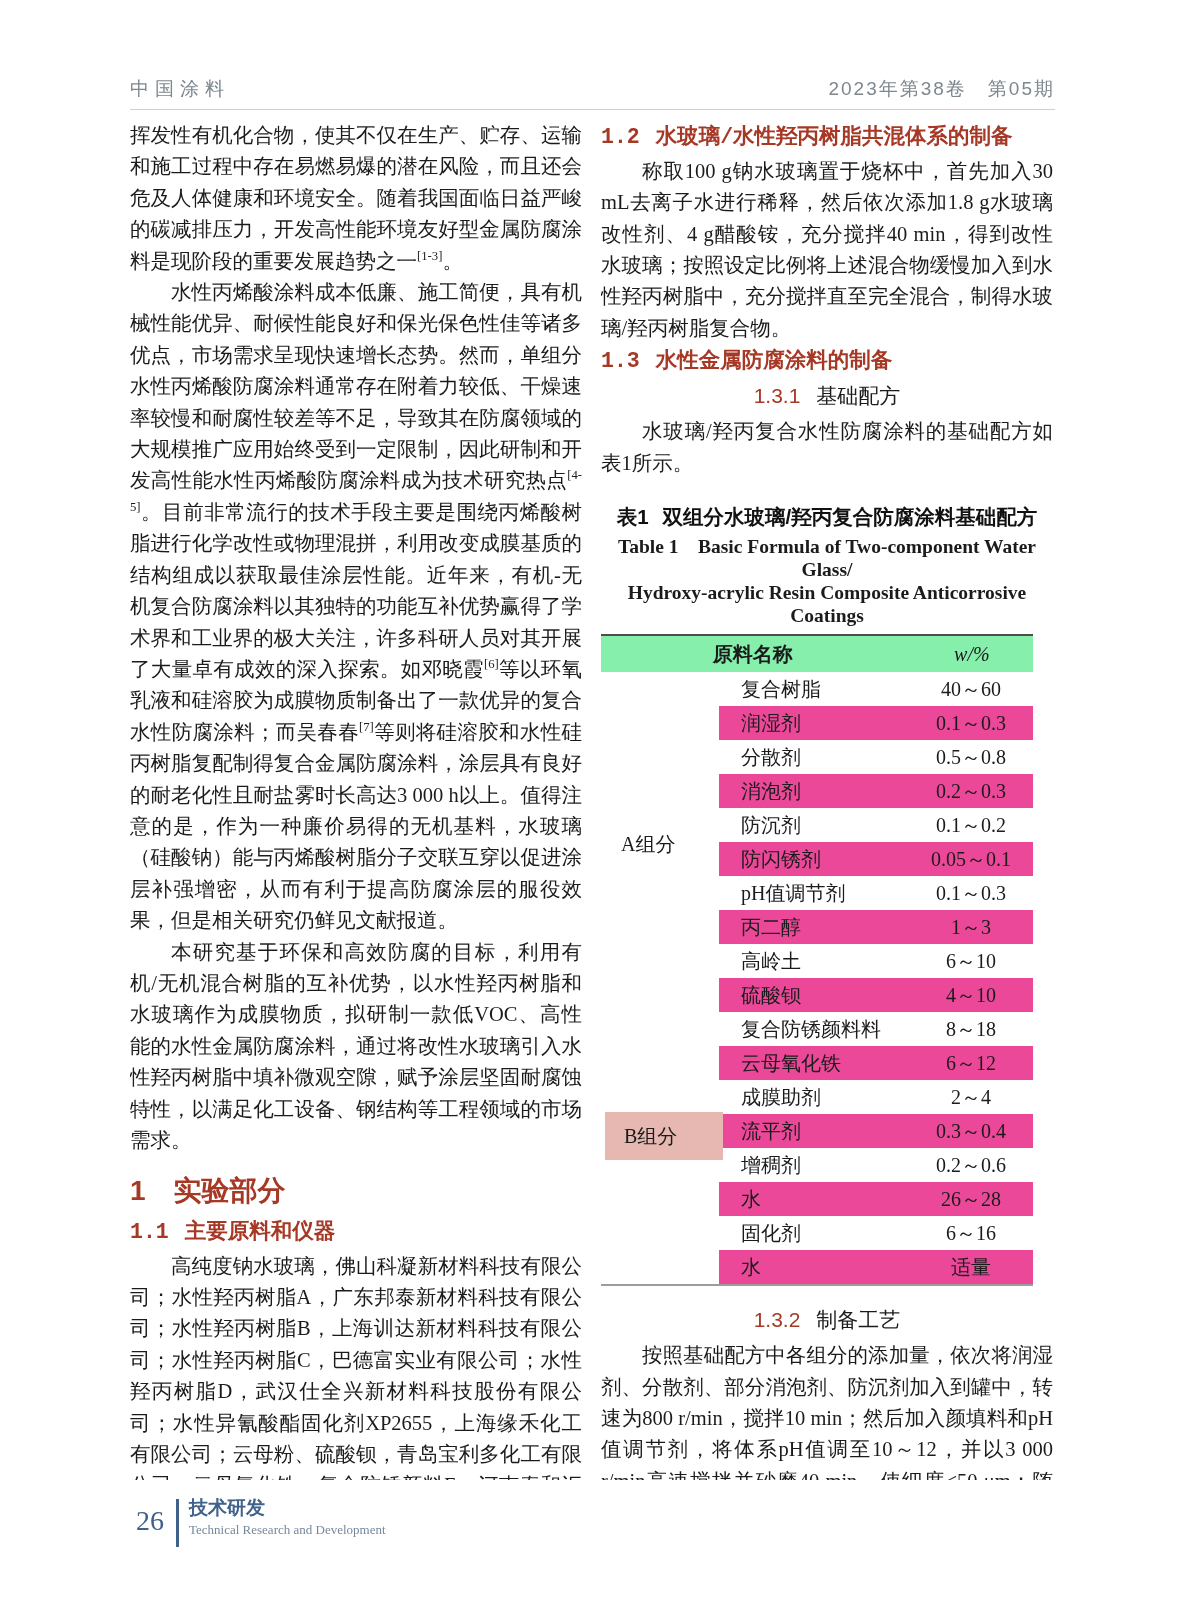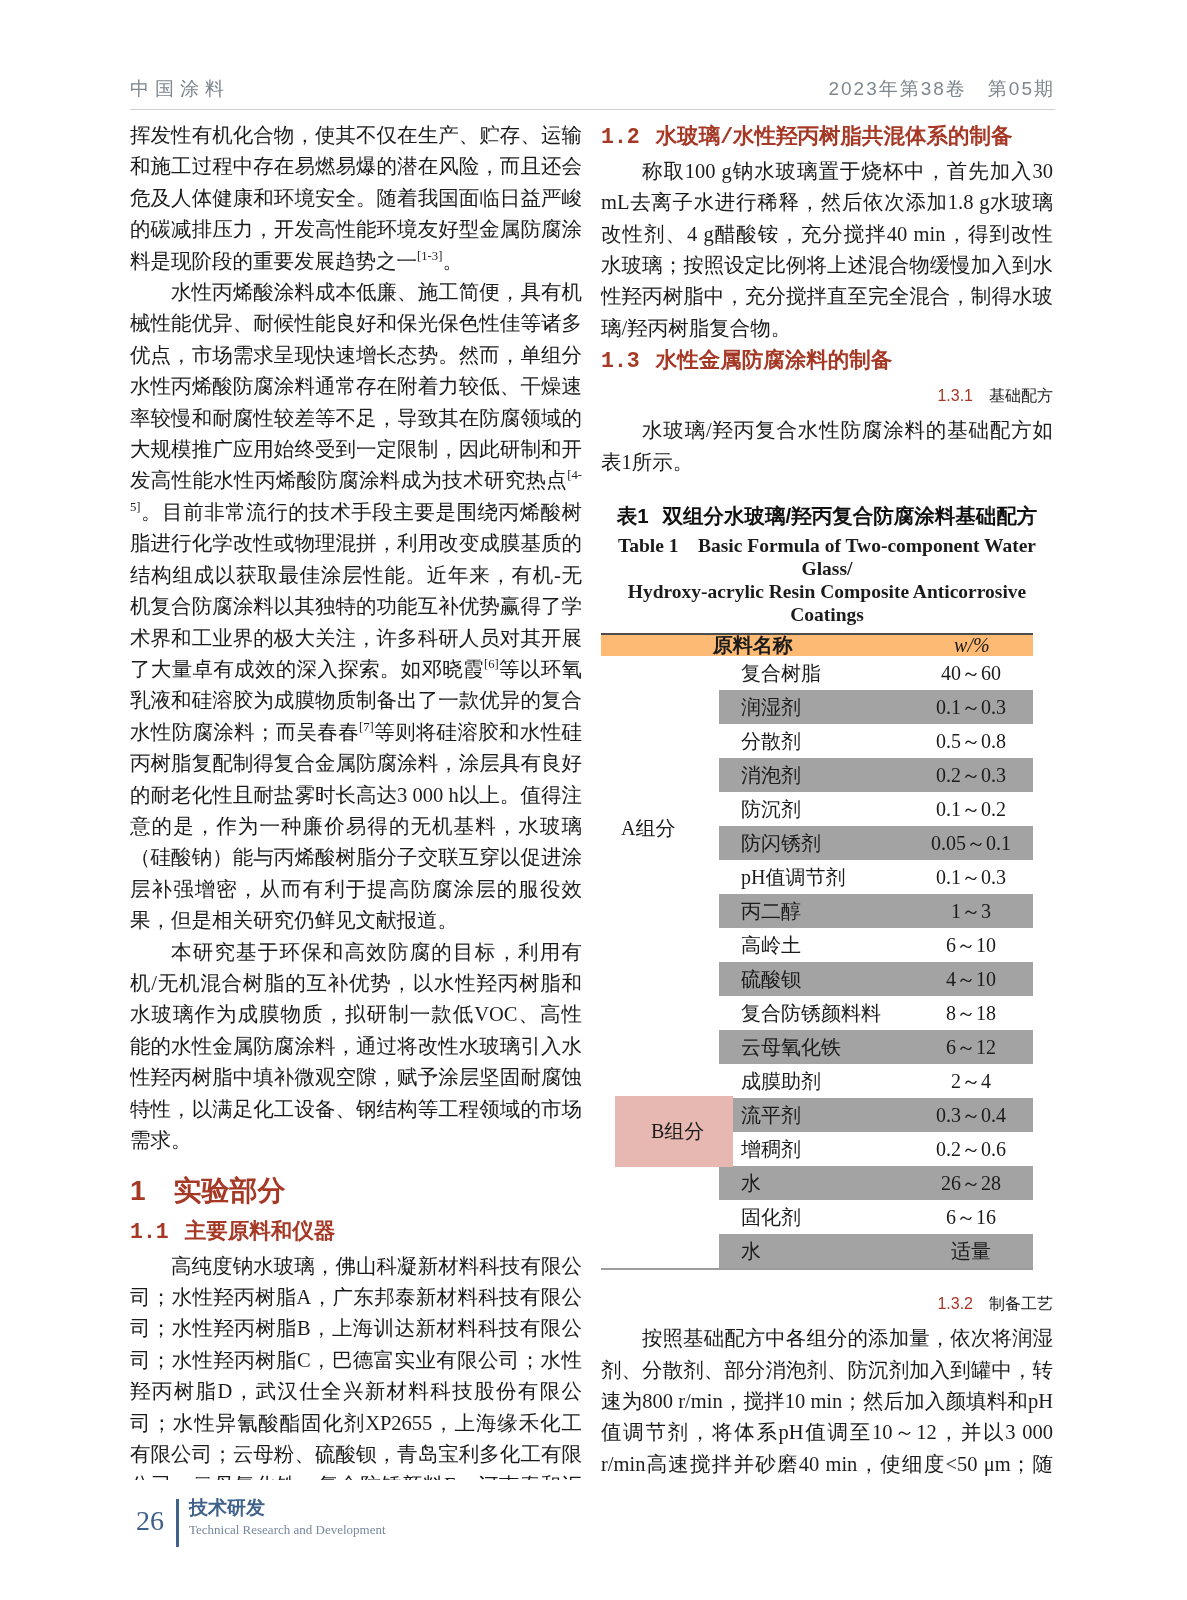--- a/index.html
+++ b/index.html
@@ -31,50 +31,50 @@
   .h1 {
     font-family:"Liberation Sans", sans-serif; font-weight:bold; color:#a63826;
     font-size:28px; line-height:1.05; margin:20px 0 14px 0; text-align:left;
   }
   .h1 .num { margin-right:28px; }
   .h2 {
     font-family:Liberation Mono, monospace; font-weight:bold; color:#a63826;
     font-size:21.5px; line-height:1.2; margin:5px 0 5px 0; text-align:left;
   }
   .h2 .num { margin-right:16px; }
-  .h3 { font-size:16px; margin:4px 0; text-align:right; }
+  .h3 { font-size:21px; margin:4px 0; text-align:center; }
   .h3 .num { font-family:"Liberation Sans", sans-serif; color:#a63826; margin-right:16px; }
   
   .tblwrap { margin-top:26px; margin-bottom:18px; }
   .cap-zh {
     text-align:center; font-family:"Liberation Sans", sans-serif; font-weight:bold;
     font-size:20.5px; color:#111; line-height:1.2; margin-bottom:5px;
   }
   .cap-zh .capnum { margin-right:14px; }
   .cap-en { text-align:center; font-weight:bold; font-size:19.5px; line-height:23px; }
   .tbl {
     width:432px; margin-top:7px;
     border-top:2px solid #4d4d4d; border-bottom:2px solid #9c9c9c;
     font-size:20px; line-height:1; text-align:left;
   }
-  .thead { display:flex; background:#fdba74; height:21px; align-items:center;gap:6px; }
+  .thead { display:flex; background:#86efac; height:36px; align-items:center;gap:6px; }
   .th-name { width:308px; text-align:center; font-weight:bold; }
   .th-val  { width:124px; text-align:center; font-style:italic; }
   .tbody { position:relative; }
   .trow { margin-left:118px; height:34px; display:flex; align-items:center; }
-  .trow.alt { background:#a3a3a3; }
+  .trow.alt { background:#ec4899; }
   .td-name { width:168px; padding-left:22px; box-sizing:content-box; }
   .td-val  { width:124px; text-align:center; }
   .glabel-a {
     position:absolute; left:0; top:0; width:118px; height:344px;
     display:flex; align-items:center; padding-left:20px; box-sizing:border-box;
   }
   .glabel-b {
-    position:absolute; left:14px; top:440px; width:118px; height:71px; background:#e6b8b1;
-    display:flex; align-items:center; padding-left:36px; box-sizing:border-box;
+    position:absolute; left:4px; top:440px; width:118px; height:48px; background:#e6b8b1;
+    display:flex; align-items:center; padding-left:19px; box-sizing:border-box;
   }
   
   .footer { position:absolute; left:136px; top:1497px; display:flex; align-items:flex-start; }
   .pgnum { font-size:28px; color:#3f618a; margin-right:12px; margin-top:8px; }
   .fbar  { width:3px; height:48px; background:#3f618a; margin-right:10px; margin-top:2px; }
   .fsec-zh {
     font-family:"Liberation Sans", sans-serif; font-weight:bold; font-size:19px;
     color:#3f618a; line-height:1.15;
   }
   .fsec-en { font-size:13px; color:#77889e; margin-top:3px; }

